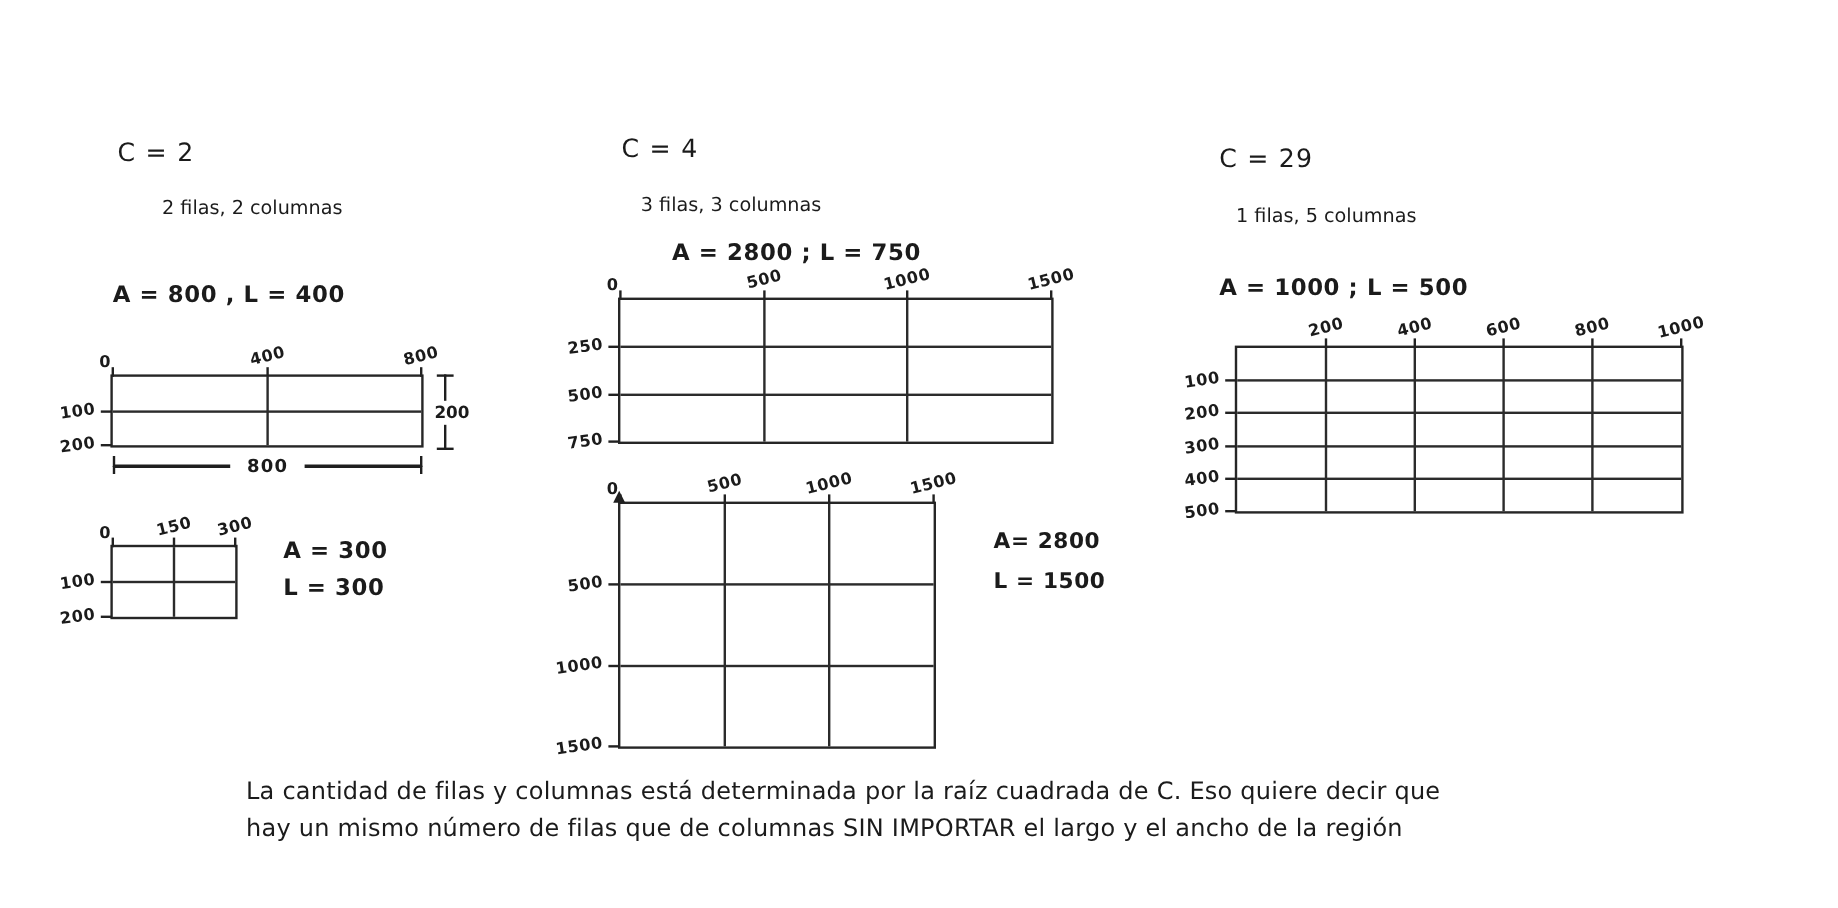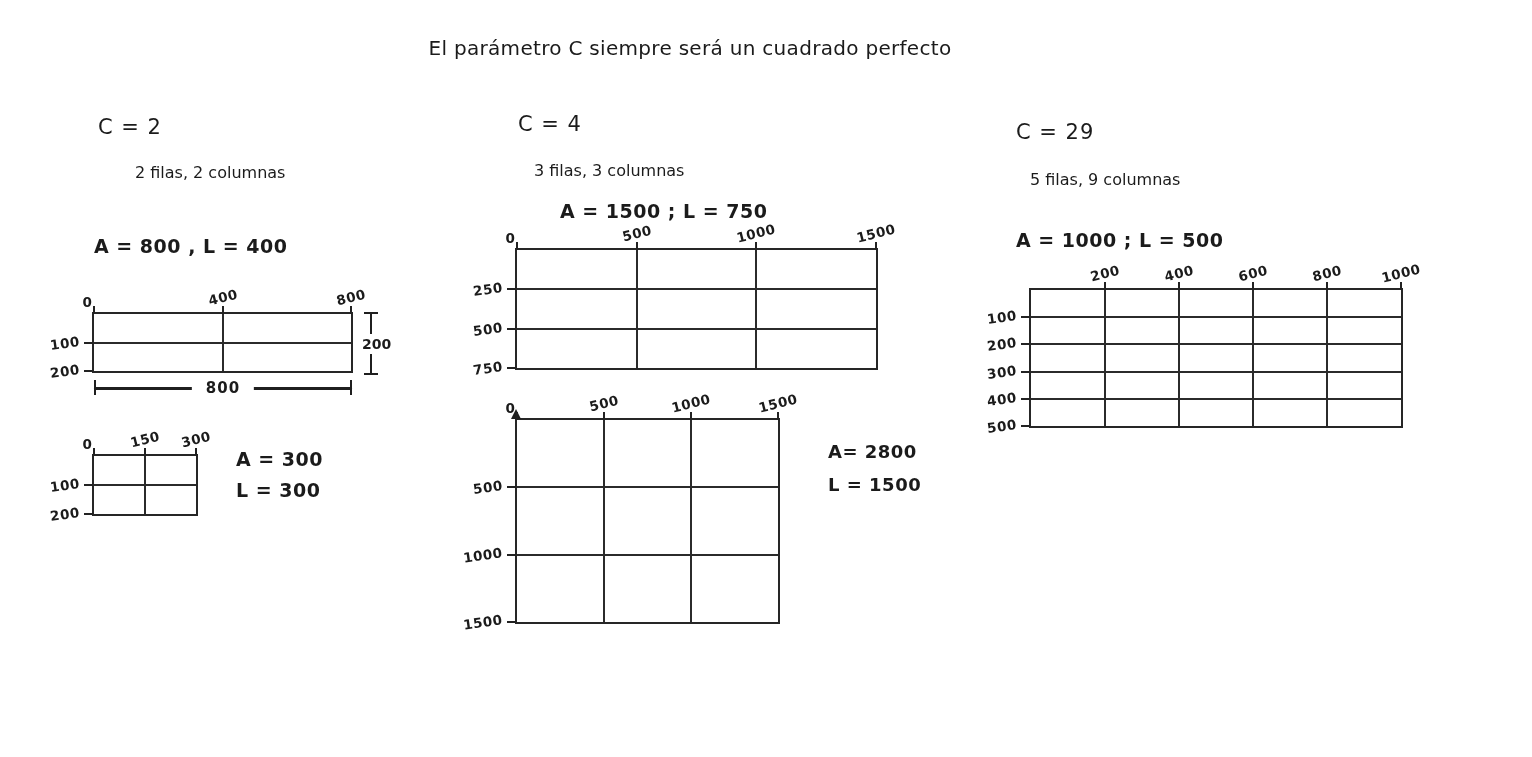--- a/index.html
+++ b/index.html
@@ -45,21 +45,20 @@
   
   .axis-arrow{position:absolute;width:0;height:0;
     border-left:5px solid transparent;border-right:5px solid transparent;
     border-bottom:10px solid #1f1f1f;}
 </style>
 </head>
 <body>
 
 <div class="canvas">
 
-  <div class="abs title" style="left:0;top:36px;width:1380px;text-align:center;">El parámetro C siempre será un cuadrado perfecto</div>
 
   <div>
     <div class="abs heading" style="left:98px;top:115px;">C = 2</div>
     <div class="abs sub" style="left:135px;top:163px;">2 filas, 2 columnas</div>
     <div class="abs params" style="left:94px;top:235px;">A = 800 ,   L = 400</div>
 
     <div class="grid" style="left:92px;top:312px;width:257px;height:57px;">
         <div class="vline" style="left: 50%;"></div>
         <div class="hline" style="top: 50%;"></div>
         <div class="ticktop" style="left: calc(0% - 1px);"></div>
@@ -103,21 +102,21 @@
         <div class="leftlabel" style="top: 100%;">200</div>
       </div>
 
     <div class="abs sidetext" style="left:236px;top:448px;font-size:19px;">A = 300</div>
     <div class="abs sidetext" style="left:236px;top:479px;font-size:19px;">L = 300</div>
   </div>
 
   <div>
     <div class="abs heading" style="left:518px;top:112px;">C = 4</div>
     <div class="abs sub" style="left:534px;top:161px;">3 filas, 3 columnas</div>
-    <div class="abs params" style="left:560px;top:200px;">A = 1500 ;   L = 750</div>
+    <div class="abs params" style="left:560px;top:200px;">A = 2800 ;   L = 750</div>
 
     <div class="grid" style="left:515px;top:248px;width:359px;height:118px;">
         <div class="vline" style="left: 33.3333%;"></div>
         <div class="vline" style="left: 66.6667%;"></div>
         <div class="hline" style="top: 33.3333%;"></div>
         <div class="hline" style="top: 66.6667%;"></div>
         <div class="ticktop" style="left: calc(0% - 1px);"></div>
         <div class="toplabel zero" style="left: 0%;">0</div>
         <div class="ticktop" style="left: calc(33.3333% - 1px);"></div>
         <div class="toplabel" style="left: 33.3333%;">500</div>
@@ -154,21 +153,21 @@
         <div class="tickleft" style="top: calc(100% - 1px);"></div>
         <div class="leftlabel" style="top: 100%;">1500</div>
       </div>
 
     <div class="abs sidetext" style="left:828px;top:441px;">A= 2800</div>
     <div class="abs sidetext" style="left:828px;top:474px;">L = 1500</div>
   </div>
 
   <div>
     <div class="abs heading" style="left:1016px;top:120px;">C = 29</div>
-    <div class="abs sub" style="left:1030px;top:170px;">5 filas, 9 columnas</div>
+    <div class="abs sub" style="left:1030px;top:170px;">1 filas, 5 columnas</div>
     <div class="abs params" style="left:1016px;top:229px;text-align:right;">A = 1000  ;   L = 500</div>
 
     <div class="grid" style="left:1029px;top:288px;width:370px;height:136px;">
         <div class="vline" style="left: 20%;"></div>
         <div class="vline" style="left: 40%;"></div>
         <div class="vline" style="left: 60%;"></div>
         <div class="vline" style="left: 80%;"></div>
         <div class="hline" style="top: 20%;"></div>
         <div class="hline" style="top: 40%;"></div>
         <div class="hline" style="top: 60%;"></div>
@@ -190,15 +189,17 @@
         <div class="tickleft" style="top: calc(60% - 1px);"></div>
         <div class="leftlabel" style="top: 60%;">300</div>
         <div class="tickleft" style="top: calc(80% - 1px);"></div>
         <div class="leftlabel" style="top: 80%;">400</div>
         <div class="tickleft" style="top: calc(100% - 1px);"></div>
         <div class="leftlabel" style="top: 100%;">500</div>
       </div>
   </div>
 
   <div class="abs footer" style="left:205px;top:644px;">
+    <div>La cantidad de filas y columnas está determinada por la raíz cuadrada de C. Eso quiere decir que</div>
+    <div>hay un mismo número de filas que de columnas SIN IMPORTAR el largo y el ancho de la región</div>
   </div>
 
 </div>
 
 </body></html>

